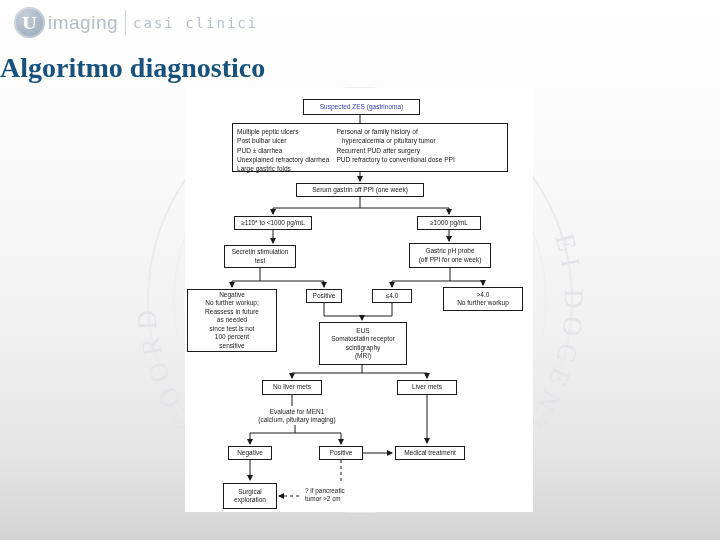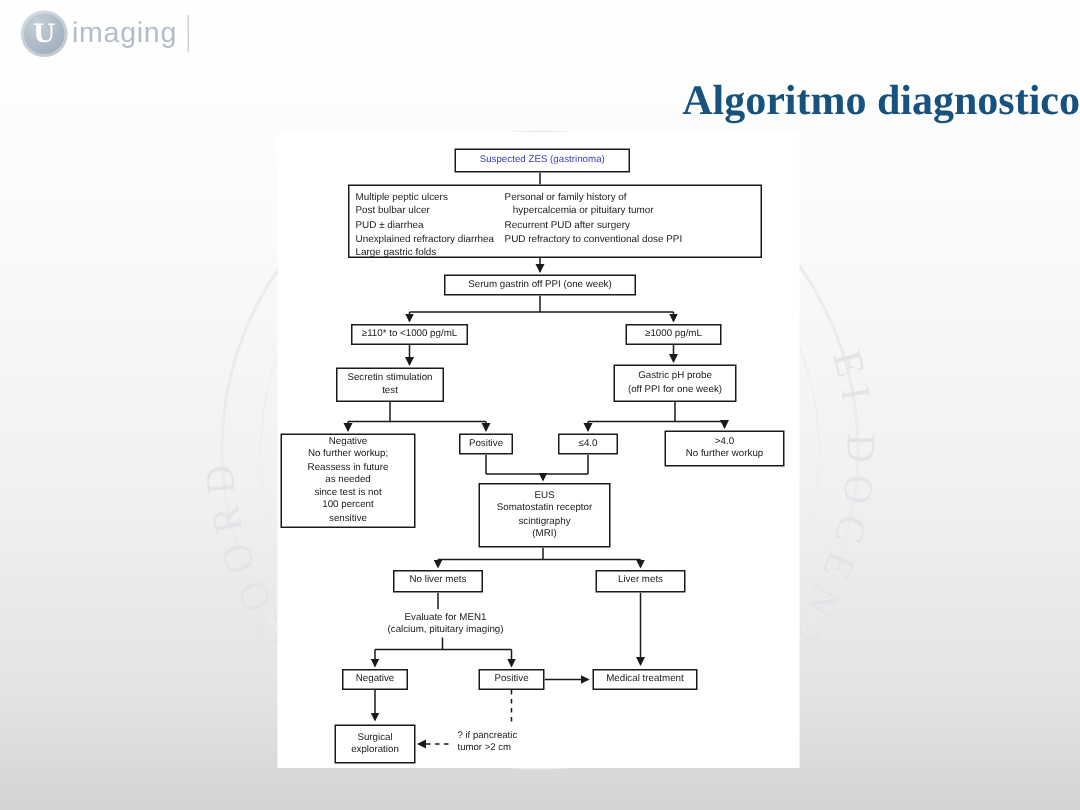--- a/index.html
+++ b/index.html
@@ -14,21 +14,21 @@
   .header{position:absolute;left:14px;top:7px;display:flex;align-items:center;gap:7px;z-index:3;}
   .logo-circle{width:31px;height:31px;border-radius:50%;
     background:radial-gradient(circle at 35% 30%,#c6cfd9,#93a3b3);
     display:flex;align-items:center;justify-content:center;
     color:#fff;font-family:"DejaVu Serif",serif;font-weight:bold;font-size:17px;
     box-shadow:inset 0 0 0 2px rgba(255,255,255,.35);}
   .logo-word{color:#b3bdc9;font-size:19px;letter-spacing:.5px;margin-left:-4px;}
   .logo-divider{width:1px;height:25px;background:#cdd3da;}
   .logo-sub{color:#b6bfcd;font-family:"DejaVu Sans Mono",monospace;font-size:14px;letter-spacing:2px;}
   
-  .slide-title{position:absolute;top:52px;left:0;width:100%;text-align:right;z-index:3;
+  .slide-title{position:absolute;top:52px;left:0;width:100%;text-align:left;z-index:3;
     font-family:"Liberation Serif",serif;font-weight:bold;font-size:28px;color:#17517e;}
   
   .panel{position:absolute;left:185px;top:88px;width:348px;height:424px;background:#ffffff;z-index:2;}
   .connectors{position:absolute;left:0;top:0;z-index:1;}
   .node{position:absolute;border:1px solid #1a1a1a;background:#fff;color:#1a1a1a;
     font-size:6.5px;line-height:1.3;display:flex;align-items:center;justify-content:center;
     text-align:center;white-space:pre-line;box-sizing:border-box;padding:1px 2px;z-index:2;}
   .textonly{border:none;background:transparent;}
   .accent{color:#3c3cb4;}
   .criteria{justify-content:flex-start;align-items:flex-start;text-align:left;font-size:6.6px;line-height:1.42;padding:3px 4px;}
@@ -50,20 +50,21 @@
   </text>
   <text font-family="Liberation Serif, serif" font-size="27" letter-spacing="7" fill="#e2e4e8">
     <textPath href="#sealCircle" startOffset="55%">1993 - COORD</textPath>
   </text>
 </svg>
 
 <div class="header">
   <div class="logo-circle">U</div>
   <div class="logo-word">imaging</div>
   <div class="logo-divider"></div>
+  <div class="logo-sub">casi clinici</div>
 </div>
 
 <div class="slide-title">Algoritmo diagnostico</div>
 
 <div class="panel">
 
   <svg class="connectors" width="348" height="424" viewBox="0 0 348 424">
     <defs>
       <marker id="arr" markerWidth="7" markerHeight="7" refX="5" refY="3" orient="auto">
         <path d="M0,0 L6,3 L0,6 Z" fill="#1a1a1a"></path>

